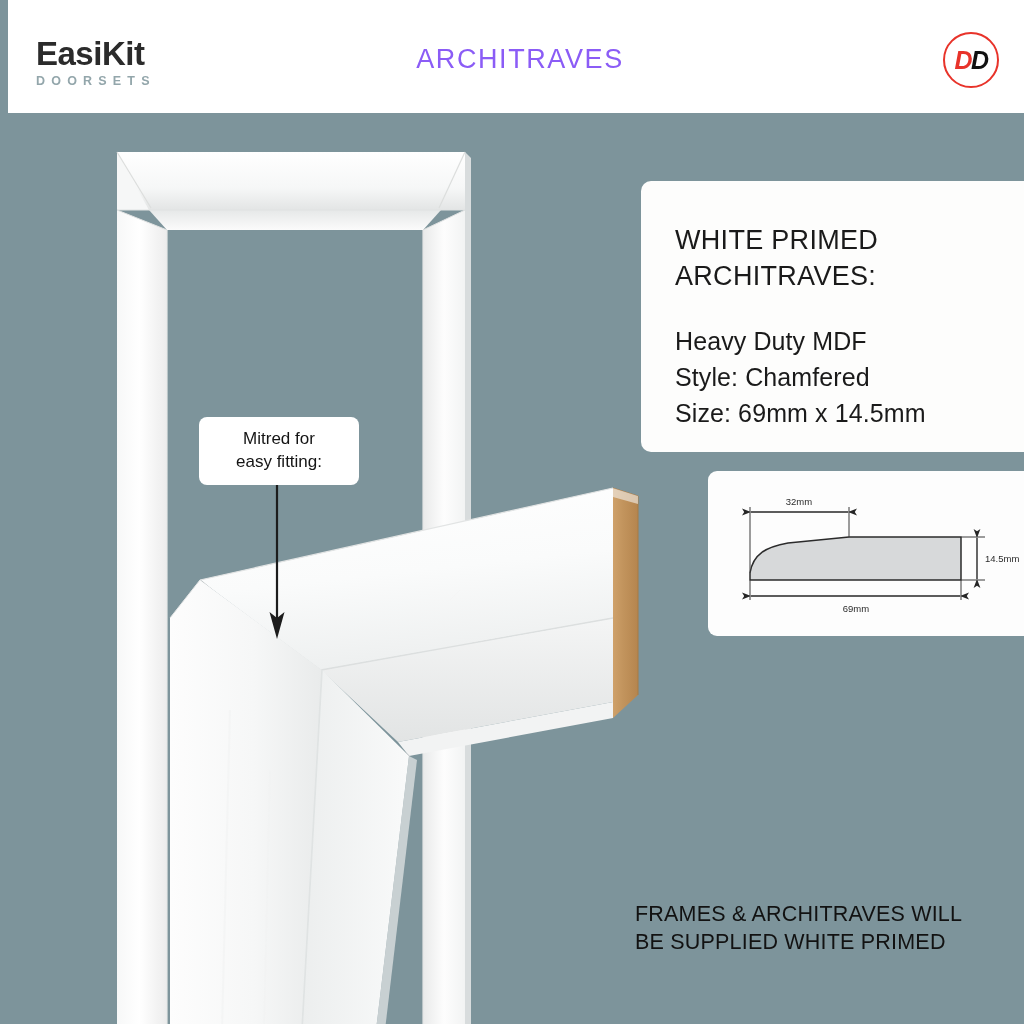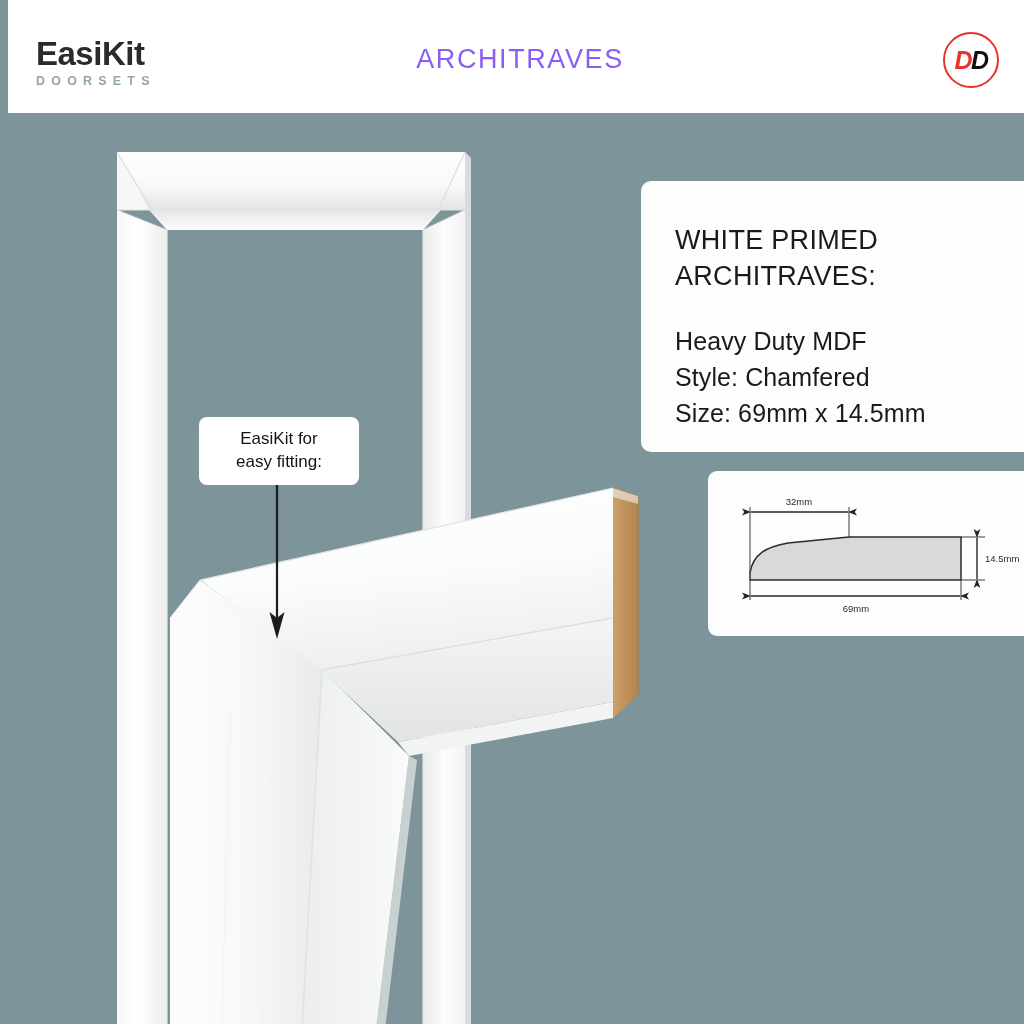--- a/index.html
+++ b/index.html
@@ -273,21 +273,21 @@
   </div>
 
   <div class="callout-arrow">
     <svg width="30" height="160" viewBox="0 0 30 160" xmlns="http://www.w3.org/2000/svg">
       <line x1="15" y1="0" x2="15" y2="136" stroke="#1c1c1c" stroke-width="2.2"></line>
       <path d="M15 155 L7.5 128 L15 134 L22.5 128 Z" fill="#1c1c1c"></path>
     </svg>
   </div>
 
   <div class="callout">
-    <div class="callout-line">EasiKit for</div>
+    <div class="callout-line">Mitred for</div>
     <div class="callout-line">easy fitting:</div>
   </div>
 
   <div class="info-card">
     <div class="info-head">
       <div>WHITE PRIMED</div>
       <div>ARCHITRAVES:</div>
     </div>
     <div class="info-body">
       <div>Heavy Duty MDF</div>
@@ -320,20 +320,24 @@
       <text x="91" y="34" text-anchor="middle" font-family="Liberation Sans, sans-serif" font-size="9.5" fill="#2b2b2b">32mm</text>
 
       <line x1="43" y1="125" x2="252" y2="125" stroke="#262626" stroke-width="1.4" marker-start="url(#arwL)" marker-end="url(#arwR)"></line>
       <text x="148" y="141" text-anchor="middle" font-family="Liberation Sans, sans-serif" font-size="9.5" fill="#2b2b2b">69mm</text>
 
       <line x1="269" y1="67" x2="269" y2="108" stroke="#262626" stroke-width="1.4" marker-start="url(#arwL)" marker-end="url(#arwR)"></line>
       <text x="277" y="91" text-anchor="start" font-family="Liberation Sans, sans-serif" font-size="9.5" fill="#2b2b2b">14.5mm</text>
     </svg>
   </div>
 
+  <div class="footnote">
+    <div>FRAMES &amp; ARCHITRAVES WILL</div>
+    <div>BE SUPPLIED WHITE PRIMED</div>
+  </div>
 
   <div class="header">
     <div class="logo-block">
       <div class="logo-main">EasiKit</div>
       <div class="logo-sub">DOORSETS</div>
     </div>
 
     <div class="header-title">ARCHITRAVES</div>
 
     <div class="dd-logo">

